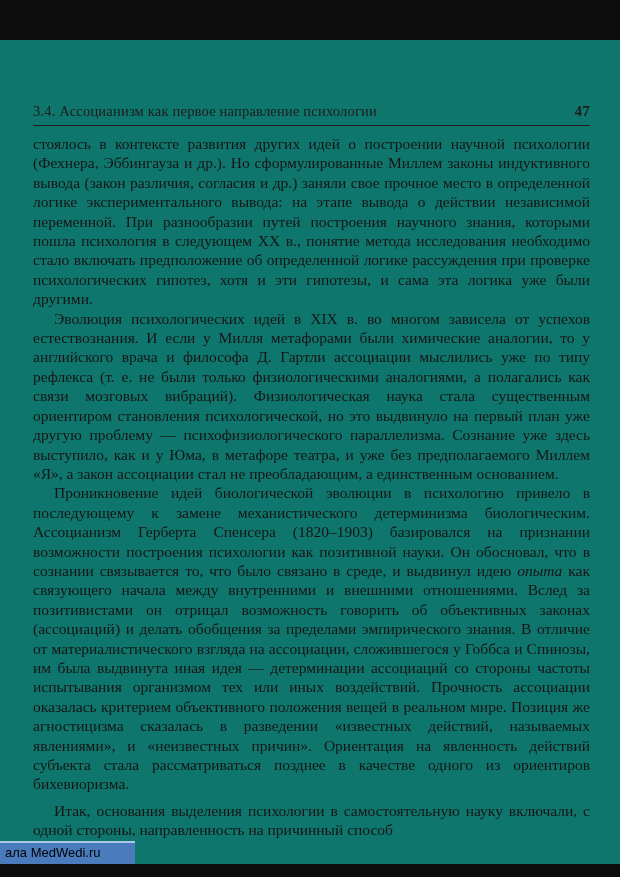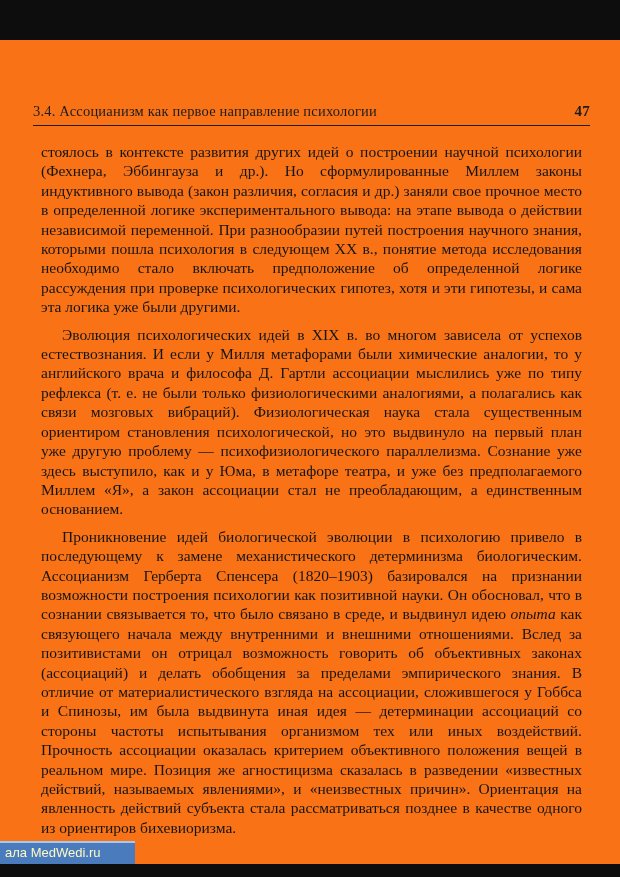--- a/index.html
+++ b/index.html
@@ -13,21 +13,21 @@
     overflow: hidden;
     background: #0b0b0b;
     font-family: "Liberation Serif", serif;
   }
   .page {
     position: absolute;
     top: 40px;
     left: 0;
     width: 620px;
     height: 825px;
-    background: #f97316;
+    background: #0f766e;
   }
   .scan-edge-top {
     position: absolute;
     top: 0; left: 0;
     width: 620px; height: 40px;
     background: #0d0d0d;
     z-index: 3;
   }
   .scan-edge-bottom {
     position: absolute;
@@ -66,32 +66,32 @@
     position: absolute;
     top: 94px;
     left: 33px;
     width: 557px;
     font-size: 15.5px;
     line-height: 19.4px;
     text-align: justify;
     color: #151515;
     z-index: 2;
   }
-  p.para { margin: 8px; }
+  p.para { margin: 0; }
   p.para.indent { text-indent: 21px; }
   p.para.space-before { margin-top: 7px; }
   .italic { font-style: italic; font-family: Liberation Serif, serif; }
   .watermark {
     position: absolute;
     left: 0;
     bottom: 13px;
     min-width: 118px;
     background: #4a7cbd;
     border-top: 2px solid #a9c7e8;
-    color: #fef9c3;
+    color: #000000;
     font-family: "Liberation Sans", sans-serif;
     font-size: 13px;
     line-height: 16px;
     padding: 2px 12px 3px 5px;
     z-index: 4;
     white-space: nowrap;
   }
 </style>
 </head>
 <body>
@@ -101,18 +101,19 @@
 <div class="page">
   <div class="header-row">
     <span>3.4. Ассоцианизм как первое направление психологии</span>
     <span class="page-number">47</span>
   </div>
   <div class="header-rule"></div>
   <div class="body-text">
       <p class="para"><span>стоялось в контексте развития других идей о построении научной психологии (Фехнера, Эббингауза и др.). Но сформулированные Миллем законы индуктивного вывода (закон различия, согласия и др.) заняли свое прочное место в определенной логике экспериментального вывода: на этапе вывода о действии независимой переменной. При разнообразии путей построения научного знания, которыми пошла психология в следующем XX в., понятие метода исследования необходимо стало включать предположение об определенной логике рассуждения при проверке психологических гипотез, хотя и эти гипотезы, и сама эта логика уже были другими.</span></p>
       <p class="para indent"><span>Эволюция психологических идей в XIX в. во многом зависела от успехов естествознания. И если у Милля метафорами были химические аналогии, то у английского врача и философа Д. Гартли ассоциации мыслились уже по типу рефлекса (т. е. не были только физиологическими аналогиями, а полагались как связи мозговых вибраций). Физиологическая наука стала существенным ориентиром становления психологической, но это выдвинуло на первый план уже другую проблему — психофизиологического параллелизма. Сознание уже здесь выступило, как и у Юма, в метафоре театра, и уже без предполагаемого Миллем «Я», а закон ассоциации стал не преобладающим, а единственным основанием.</span></p>
       <p class="para indent"><span>Проникновение идей биологической эволюции в психологию привело в последующему к замене механистического детерминизма биологическим. Ассоцианизм Герберта Спенсера (1820–1903) базировался на признании возможности построения психологии как позитивной науки. Он обосновал, что в сознании связывается то, что было связано в среде, и выдвинул идею </span><span class="italic">опыта</span><span> как связующего начала между внутренними и внешними отношениями. Вслед за позитивистами он отрицал возможность говорить об объективных законах (ассоциаций) и делать обобщения за пределами эмпирического знания. В отличие от материалистического взгляда на ассоциации, сложившегося у Гоббса и Спинозы, им была выдвинута иная идея — детерминации ассоциаций со стороны частоты испытывания организмом тех или иных воздействий. Прочность ассоциации оказалась критерием объективного положения вещей в реальном мире. Позиция же агностицизма сказалась в разведении «известных действий, называемых явлениями», и «неизвестных причин». Ориентация на явленность действий субъекта стала рассматриваться позднее в качестве одного из ориентиров бихевиоризма.</span></p>
+      <p class="para indent space-before"><span>Итак, основания выделения психологии в самостоятельную науку включали, с одной стороны, направленность на причинный способ</span></p>
     </div>
 </div>
 
 <div class="watermark">ала MedWedi.ru</div>
 
 <div class="scan-edge-bottom"></div>
 
 </body></html>

